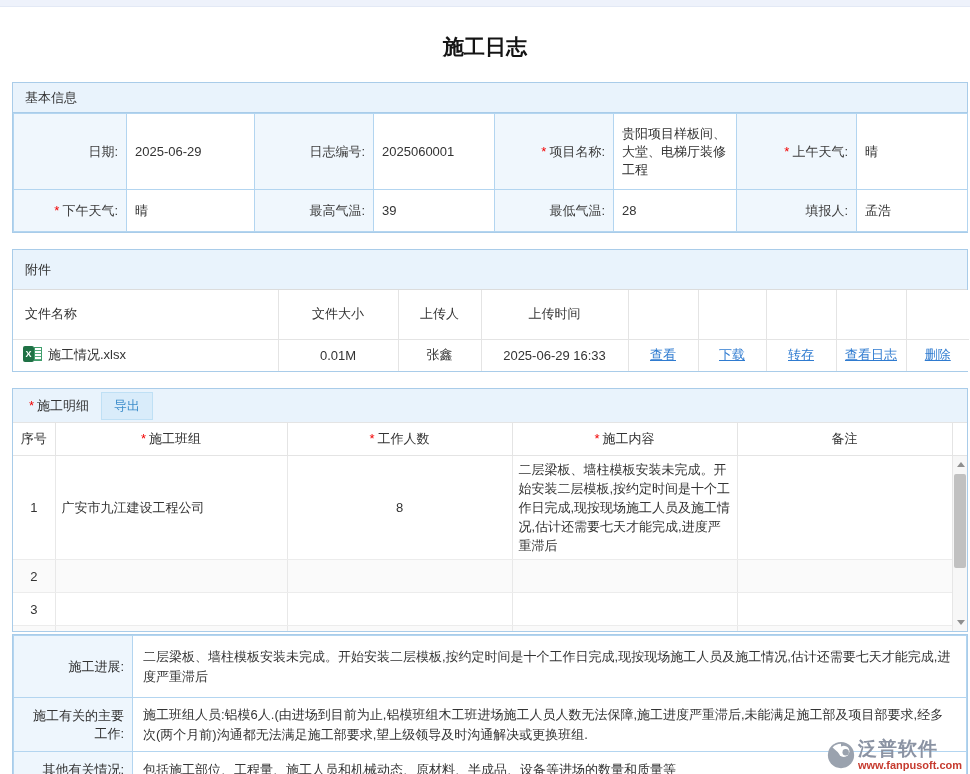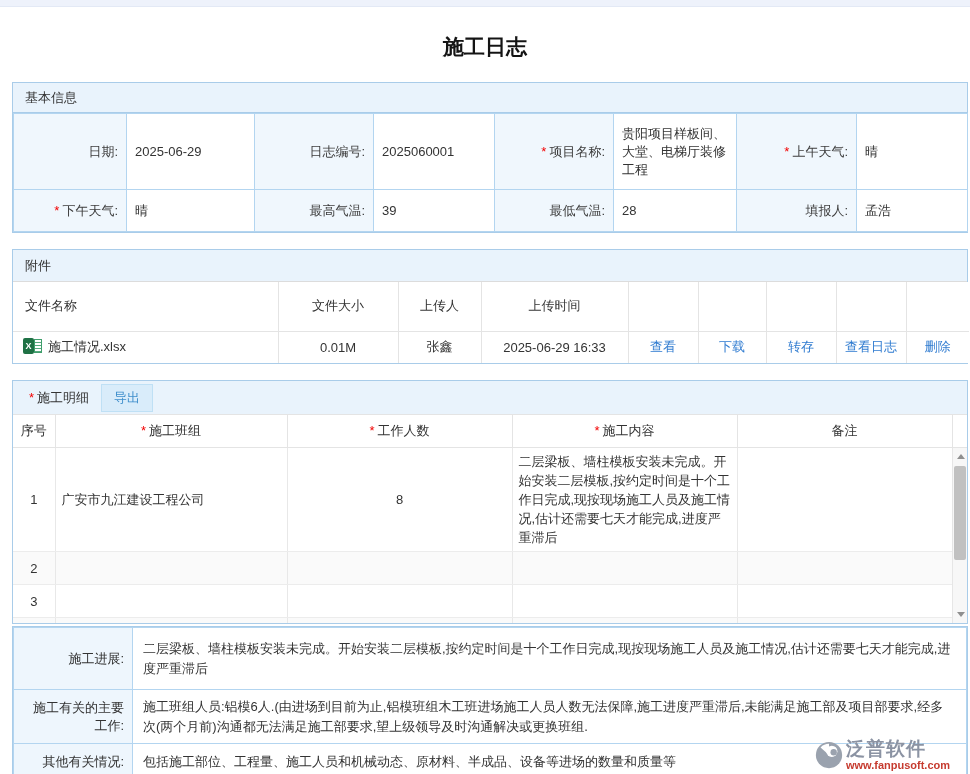--- a/index.html
+++ b/index.html
@@ -16,28 +16,28 @@
   table { border-collapse: collapse; table-layout: fixed; }
   .binfo { width: 100%; }
   .binfo td { border: 1px solid #b3d5f0; vertical-align: middle; padding: 4px 8px; }
   .binfo td.lbl { background: #f0f7fd; text-align: right; color: #3c3c3c; }
   .binfo td.val { background: #fff; text-align: left; line-height: 18px; }
   .binfo tr.r1 td { height: 76px; }
   .binfo tr.r2 td { height: 42px; }
   .req { color: #f20000; margin-right: 3px; font-weight: normal; }
 
   
-  .attach-head { height: 32px; border-bottom: 1px solid #dcdcdc; }
+  .attach-head { height: 40px; border-bottom: 1px solid #dcdcdc; }
   .attach { width: 100%; }
   .attach th { font-weight: normal; height: 49px; border-right: 1px solid #e4e4e4; border-bottom: 1px solid #e4e4e4; text-align: center; color: #333; background: #fff; }
   .attach th:last-child, .attach td:last-child { border-right: none; }
   .attach th.c-name { text-align: left; padding-left: 12px; }
   .attach td { height: 32px; border-right: 1px solid #e4e4e4; text-align: center; background: #fff; }
   .attach td.c-name { text-align: left; padding-left: 10px; }
-  a.lnk { color: #2f7bd0; cursor: pointer; }
+  a.lnk { color: #2f7bd0; text-decoration: underline; cursor: pointer; }
 
   .xls-icon { display: inline-block; width: 19px; height: 16px; vertical-align: -3px; margin-right: 6px; position: relative; }
   .xls-box { position: absolute; left: 0; top: 0; width: 11px; height: 16px; background: #1f7145; border-radius: 2px; color: #fff; font-size: 9px; font-weight: bold; line-height: 16px; text-align: center; }
   .xls-sheet { position: absolute; left: 11px; top: 1px; width: 8px; height: 14px; background: #fff; border: 1px solid #3f9e6b; background-image: repeating-linear-gradient(to bottom, #ffffff 0 2px, #57a97f 2px 3px); }
 
   
   .detail-box { margin-bottom: 2px; }
   .detail-bar { height: 33px; padding: 0 16px; }
   .export-btn { margin-left: 12px; background: #d9ecfa; color: #3e8ecb; border: 1px solid #bfe0f5; border-radius: 0; font-size: 13px; padding: 4px 12px; cursor: pointer; font-family: inherit; }
   .dtable th { font-weight: normal; height: 33px; background: #fff; border-right: 1px solid #e4e4e4; border-top: 1px solid #e4e4e4; border-bottom: 1px solid #e4e4e4; text-align: center; color: #333; }
@@ -61,21 +61,21 @@
   .summary { width: 956px; margin-left: 12px; border: 1px solid #a9cce9; margin-bottom: 0; }
   .stable { width: 100%; }
   .stable td { border: 1px solid #b3d5f0; vertical-align: middle; }
   .stable td.lbl { width: 119px; background: #eef6fd; text-align: right; padding: 6px 8px; line-height: 18px; }
   .stable td.val { padding: 6px 10px; line-height: 20px; word-break: break-all; }
   .stable tr.s1 td { height: 62px; }
   .stable tr.s2 td { height: 54px; }
   .stable tr.s3 td { height: 37px; }
 
   
-  .brand { position: absolute; right: 20px; bottom: 3px; display: flex; align-items: center; background: transparent; }
+  .brand { position: absolute; right: 8px; bottom: 3px; display: flex; align-items: center; background: transparent; }
   .brand-icon { width: 30px; height: 30px; margin-right: 2px; }
   .brand-txt { display: flex; flex-direction: column; line-height: 1; }
   .brand-name { font-size: 19px; font-weight: bold; color: #8b93a3; letter-spacing: 1px; }
   .brand-url { font-size: 11px; font-weight: bold; color: #c63b2f; margin-top: 2px; }
 </style>
 </head>
 <body>
 
 <div class="page">
   <div class="topstrip"></div>

